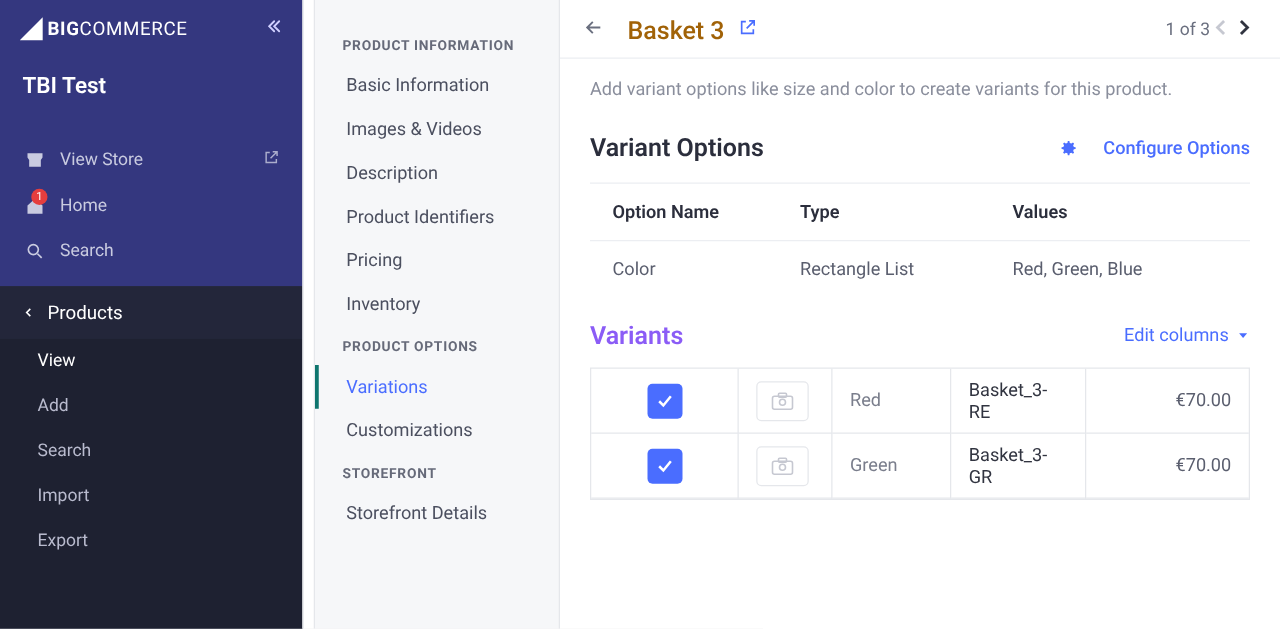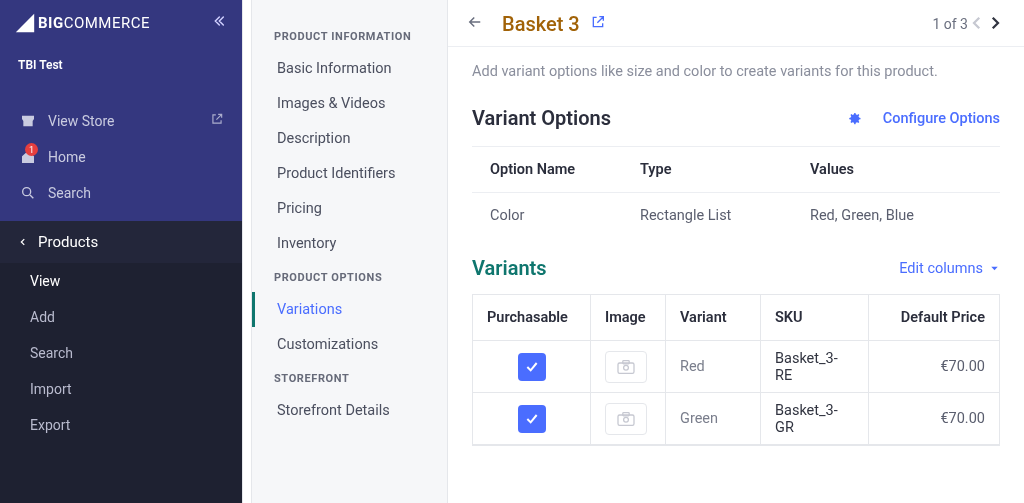--- a/index.html
+++ b/index.html
@@ -33,21 +33,21 @@
       align-items: center;
       font-weight: 700;
       font-size: 15px;
       letter-spacing: 0.5px;
       color: #fff;
     }
     .bc-logo svg { margin-right: 2px; }
     .collapse { color: #d0d0ff; cursor: pointer; }
     .store-name {
       padding: 14px 18px 22px 18px;
-      font-size: 12px;
+      font-size: 18px;
       font-weight: 600;
       color: #fff;
     }
     .sb1-primary { padding: 8px 0 10px 0; }
     .sb1-item {
       display: flex;
       align-items: center;
       padding: 10px 18px;
       color: #c9cbe0;
       font-size: 14px;
@@ -180,21 +180,21 @@
       border-top: 1px solid #eceef2;
       border-bottom: 1px solid #eceef2;
     }
     .opt-row { color:#5a5e6e; }
 
     .var-head {
       display:flex;
       align-items:center;
       margin: 18px 0 14px 0;
     }
-    .var-head h2 { font-size: 20px; color:#0f766e; font-weight:600;}
+    .var-head h2 { font-size: 20px; color:#8b5cf6; font-weight:600;}
     .edit-cols {
       margin-left:auto;
       color:#4a6dff;
       font-size:14.5px;
       display:flex;
       align-items:center;
       gap:6px;
       cursor:pointer;
     }
 
@@ -387,27 +387,20 @@
       <h2>Variants</h2>
       <div class="edit-cols">
         <span>Edit columns</span>
         <svg width="11" height="11" viewBox="0 0 24 24" fill="#4a6dff">
             <path d="M5 8l7 8 7-8z"></path>
           </svg>
       </div>
     </div>
 
     <div class="vt">
-      <div class="vt-row vt-head">
-        <div class="vt-cell">Purchasable</div>
-        <div class="vt-cell">Image</div>
-        <div class="vt-cell">Variant</div>
-        <div class="vt-cell">SKU</div>
-        <div class="vt-cell">Default Price</div>
-      </div>
       <div id="vt-body">
           <div class="vt-row vt-body">
             <div class="vt-cell purch-cell">
               <div class="chk">
                 <svg width="16" height="16" viewBox="0 0 24 24" fill="none" stroke="#fff" stroke-width="3">
                   <path d="M5 12l5 5 9-11"></path>
                 </svg>
               </div>
             </div>
             <div class="vt-cell">

